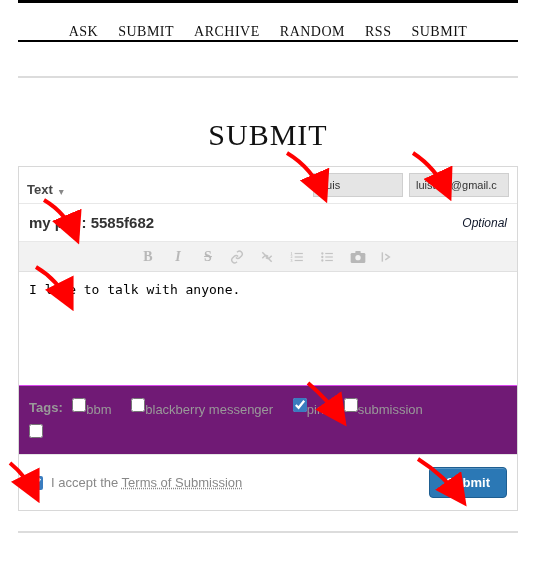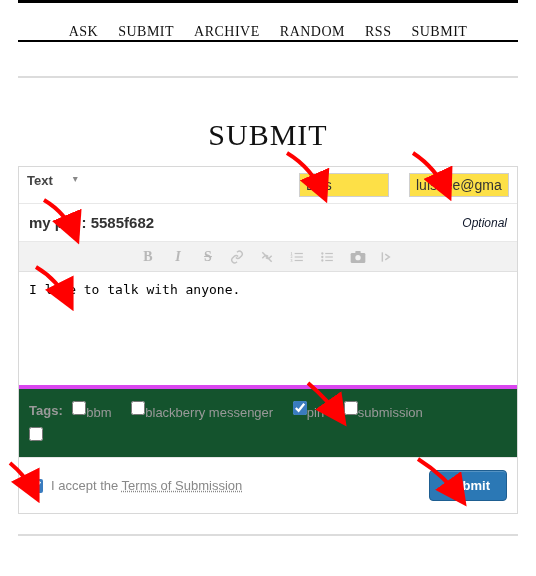--- a/index.html
+++ b/index.html
@@ -45,34 +45,34 @@
     color: #111;
   }
   .card {
     margin: 0 18px;
     border: 1px solid #d8d8d8;
     background: #fff;
   }
   .row { position: relative; }
   .row-head {
     display: flex;
-    align-items: flex-start;
+    align-items: flex-end;
     padding: 6px 8px;
-    gap: 20px;
+    gap: 6px;
     border-bottom: 1px solid #e8e8e8;
   }
   .lbl { font-weight: bold; color: #444; font-size: 13px; }
   .flexspace { flex: 1; }
   .txtfield {
     border: 1px solid #cfcfcf;
     height: 24px;
     padding: 0 6px;
-    font-size: 14px;
+    font-size: 11px;
     color: #333;
-    background:#fde047;
+    background:#e5e5e5;
   }
   .row-title {
     padding: 10px 10px;
     border-bottom: 1px solid #e8e8e8;
     display: flex;
     align-items: center;
   }
   .title-input {
     border: none;
     font-size: 15px;
@@ -106,22 +106,22 @@
     height: 110px;
     border: none;
     padding: 10px;
     font-size: 13px;
     color: #000000;
     resize: none;
     outline: none;
     background:#fff;
   }
   .tags-row {
-    background: #14532d;
-    border-top: 4px solid #d946ef;
+    background: #701a75;
+    border-top: 1px solid #d946ef;
     padding: 10px 10px 8px 10px;
     color: #999;
     font-size: 13px;
     line-height: 24px;
   }
   .tags-row .taglbl { font-weight: bold; margin-right: 6px; color:#999;}
   .tag { display:inline-flex; align-items:flex-start; margin-right: 16px; color:#999; gap:0;}
   .tag input { width:14px; height:14px; accent-color:#3a7cbf; }
   .accept-row {
     border-top: 1px solid #e6e6e6;

